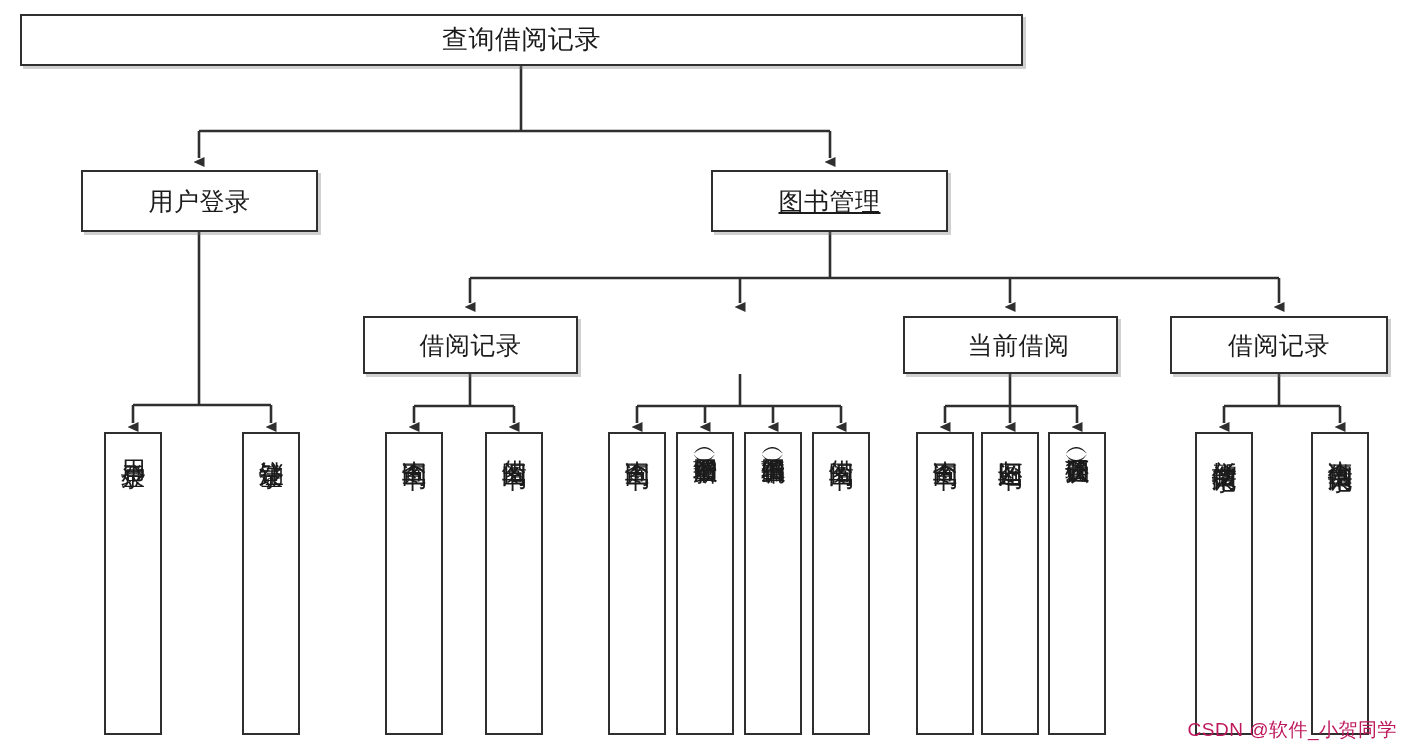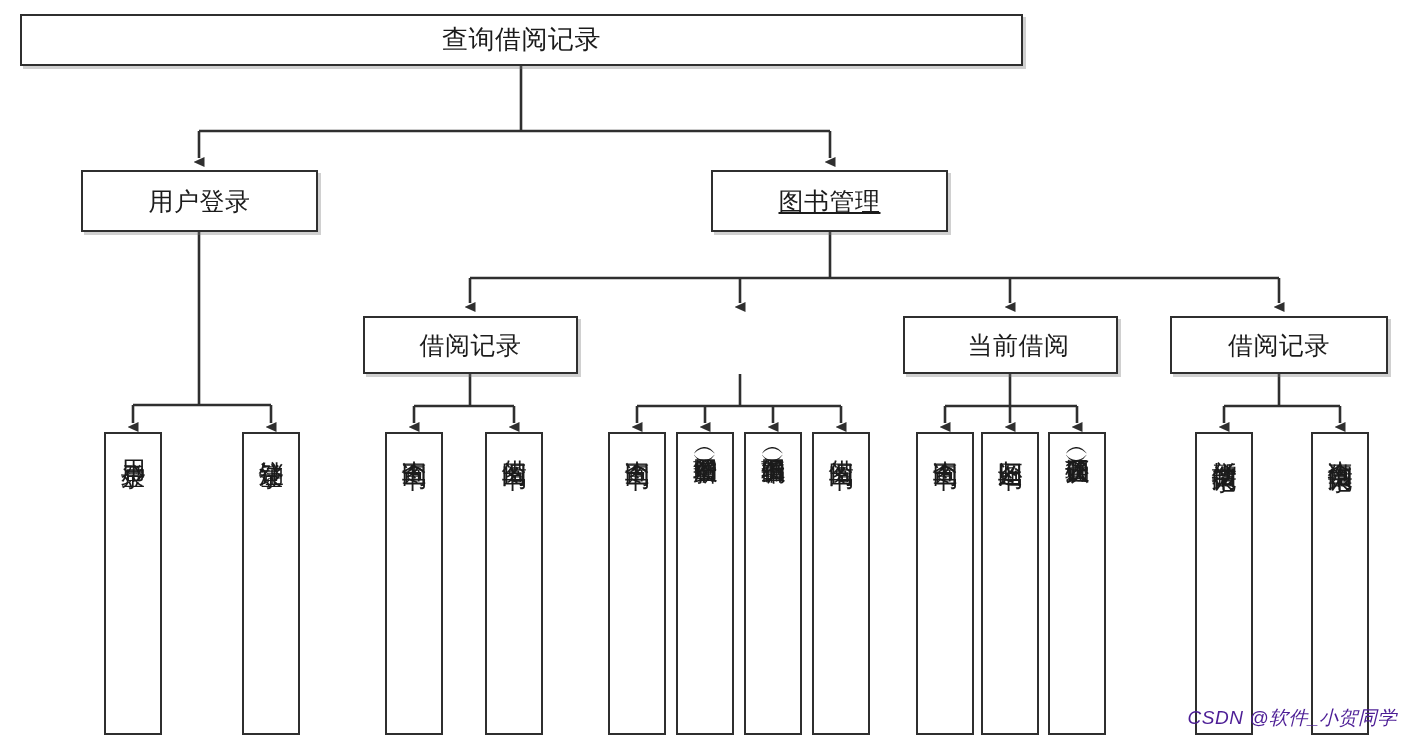--- a/index.html
+++ b/index.html
@@ -59,27 +59,26 @@
     text-orientation: upright;
     font-size: 25px;
     letter-spacing: 2px;
     line-height: 1.02;
     white-space: nowrap;
   }
   .v-node.tight .label { font-size: 24px; letter-spacing: 0px; }
   #watermark {
     position: absolute;
     right: 8px;
-    bottom: 16px;
+    bottom: 4px;
     font-size: 19px;
-    color: #4c1d95;
+    color: #be185d;
     letter-spacing: 0.5px;
     z-index: 5;
     white-space: nowrap;
-    font-style: italic;
   }
 </style>
 </head>
 <body>
 
 <div id="canvas">
 
   <svg id="wires" viewBox="0 0 1405 747" xmlns="http://www.w3.org/2000/svg">
     <defs>
       <marker id="arrow" markerWidth="10" markerHeight="11" refX="1" refY="5.5" orient="auto" markerUnits="userSpaceOnUse">

